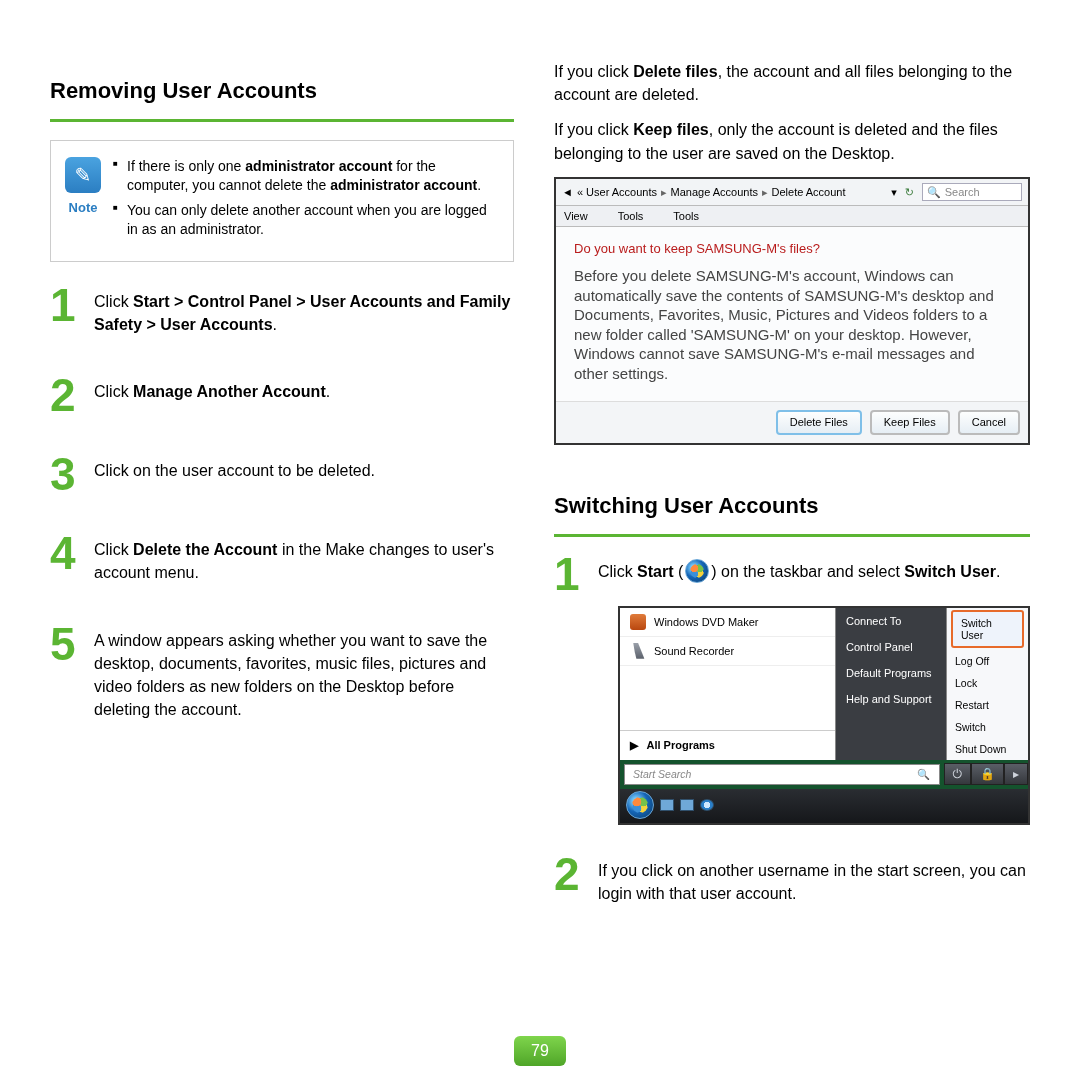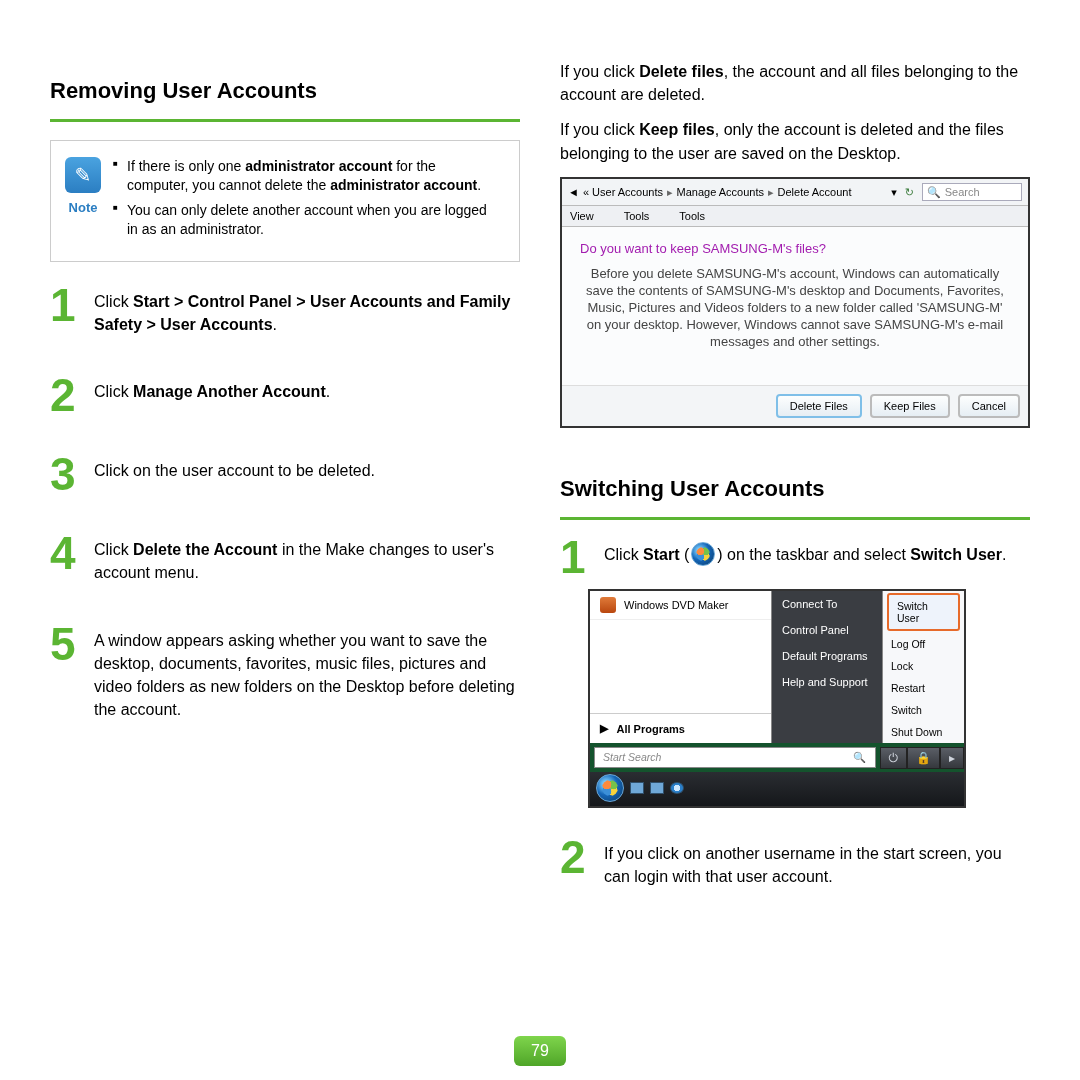--- a/index.html
+++ b/index.html
@@ -82,22 +82,22 @@
     color: #888; display: flex; align-items: center; gap: 4px; min-width: 100px;
   }
   .shot1 .addr .refresh { color: #3a7a3a; margin: 0 4px; }
   .shot1 .menubar {
     padding: 3px 8px;
     border-bottom: 1px solid #bbb;
     background: #eef0f3;
     display: flex; gap: 30px;
   }
   .shot1 .body { padding: 14px 18px 4px 18px; }
-  .shot1 .q { color: #a21caf; font-size: 13px; margin-bottom: 8px; }
-  .shot1 .desc { color: #444; font-size: 13px; margin-bottom: 30px; text-align: center; }
+  .shot1 .q { color: #b91c1c; font-size: 13px; margin-bottom: 8px; }
+  .shot1 .desc { color: #444; font-size: 15px; margin-bottom: 14px; }
   .shot1 .btnrow { display: flex; justify-content: flex-end; gap: 8px; padding: 8px; border-top: 1px solid #ddd; background: #f3f5f7; }
   .winbtn {
     border: 2px solid #7fbfe8;
     border-radius: 4px;
     background: linear-gradient(#fdfefe, #e6eef4);
     padding: 3px 12px;
     font-size: 11px;
   }
   .winbtn.plain { border-color: #bbb; }
 
@@ -277,26 +277,30 @@
 
     <div class="h2" style="margin-top:48px">Switching User Accounts</div>
 
     <div class="step" style="margin-bottom:12px">
       <div class="num">1</div>
       <div class="txt">
         <span>Click </span><b>Start</b><span> (</span><span class="inline-orb"></span><span>) on the taskbar and select </span><b>Switch User</b><span>.</span>
       </div>
     </div>
 
-    <div class="shot2" style="margin-left:28px; width:378px;">
+    <div class="shot2" style="margin-left:64px; width:412px;">
       <div class="inner">
         <div class="left">
           <div class="li">
             <span class="prog-ico"></span>
             <span>Windows DVD Maker</span>
+          </div>
+          <div class="li">
+            <span class="prog-ico mic"></span>
+            <span>Sound Recorder</span>
           </div>
           <div style="flex:1"></div>
           <div class="allprog">
             <span>▶</span>
             <span>All Programs</span>
           </div>
         </div>
         <div class="right1">
           <div class="li">Connect To</div>
           <div class="li">Control Panel</div>

